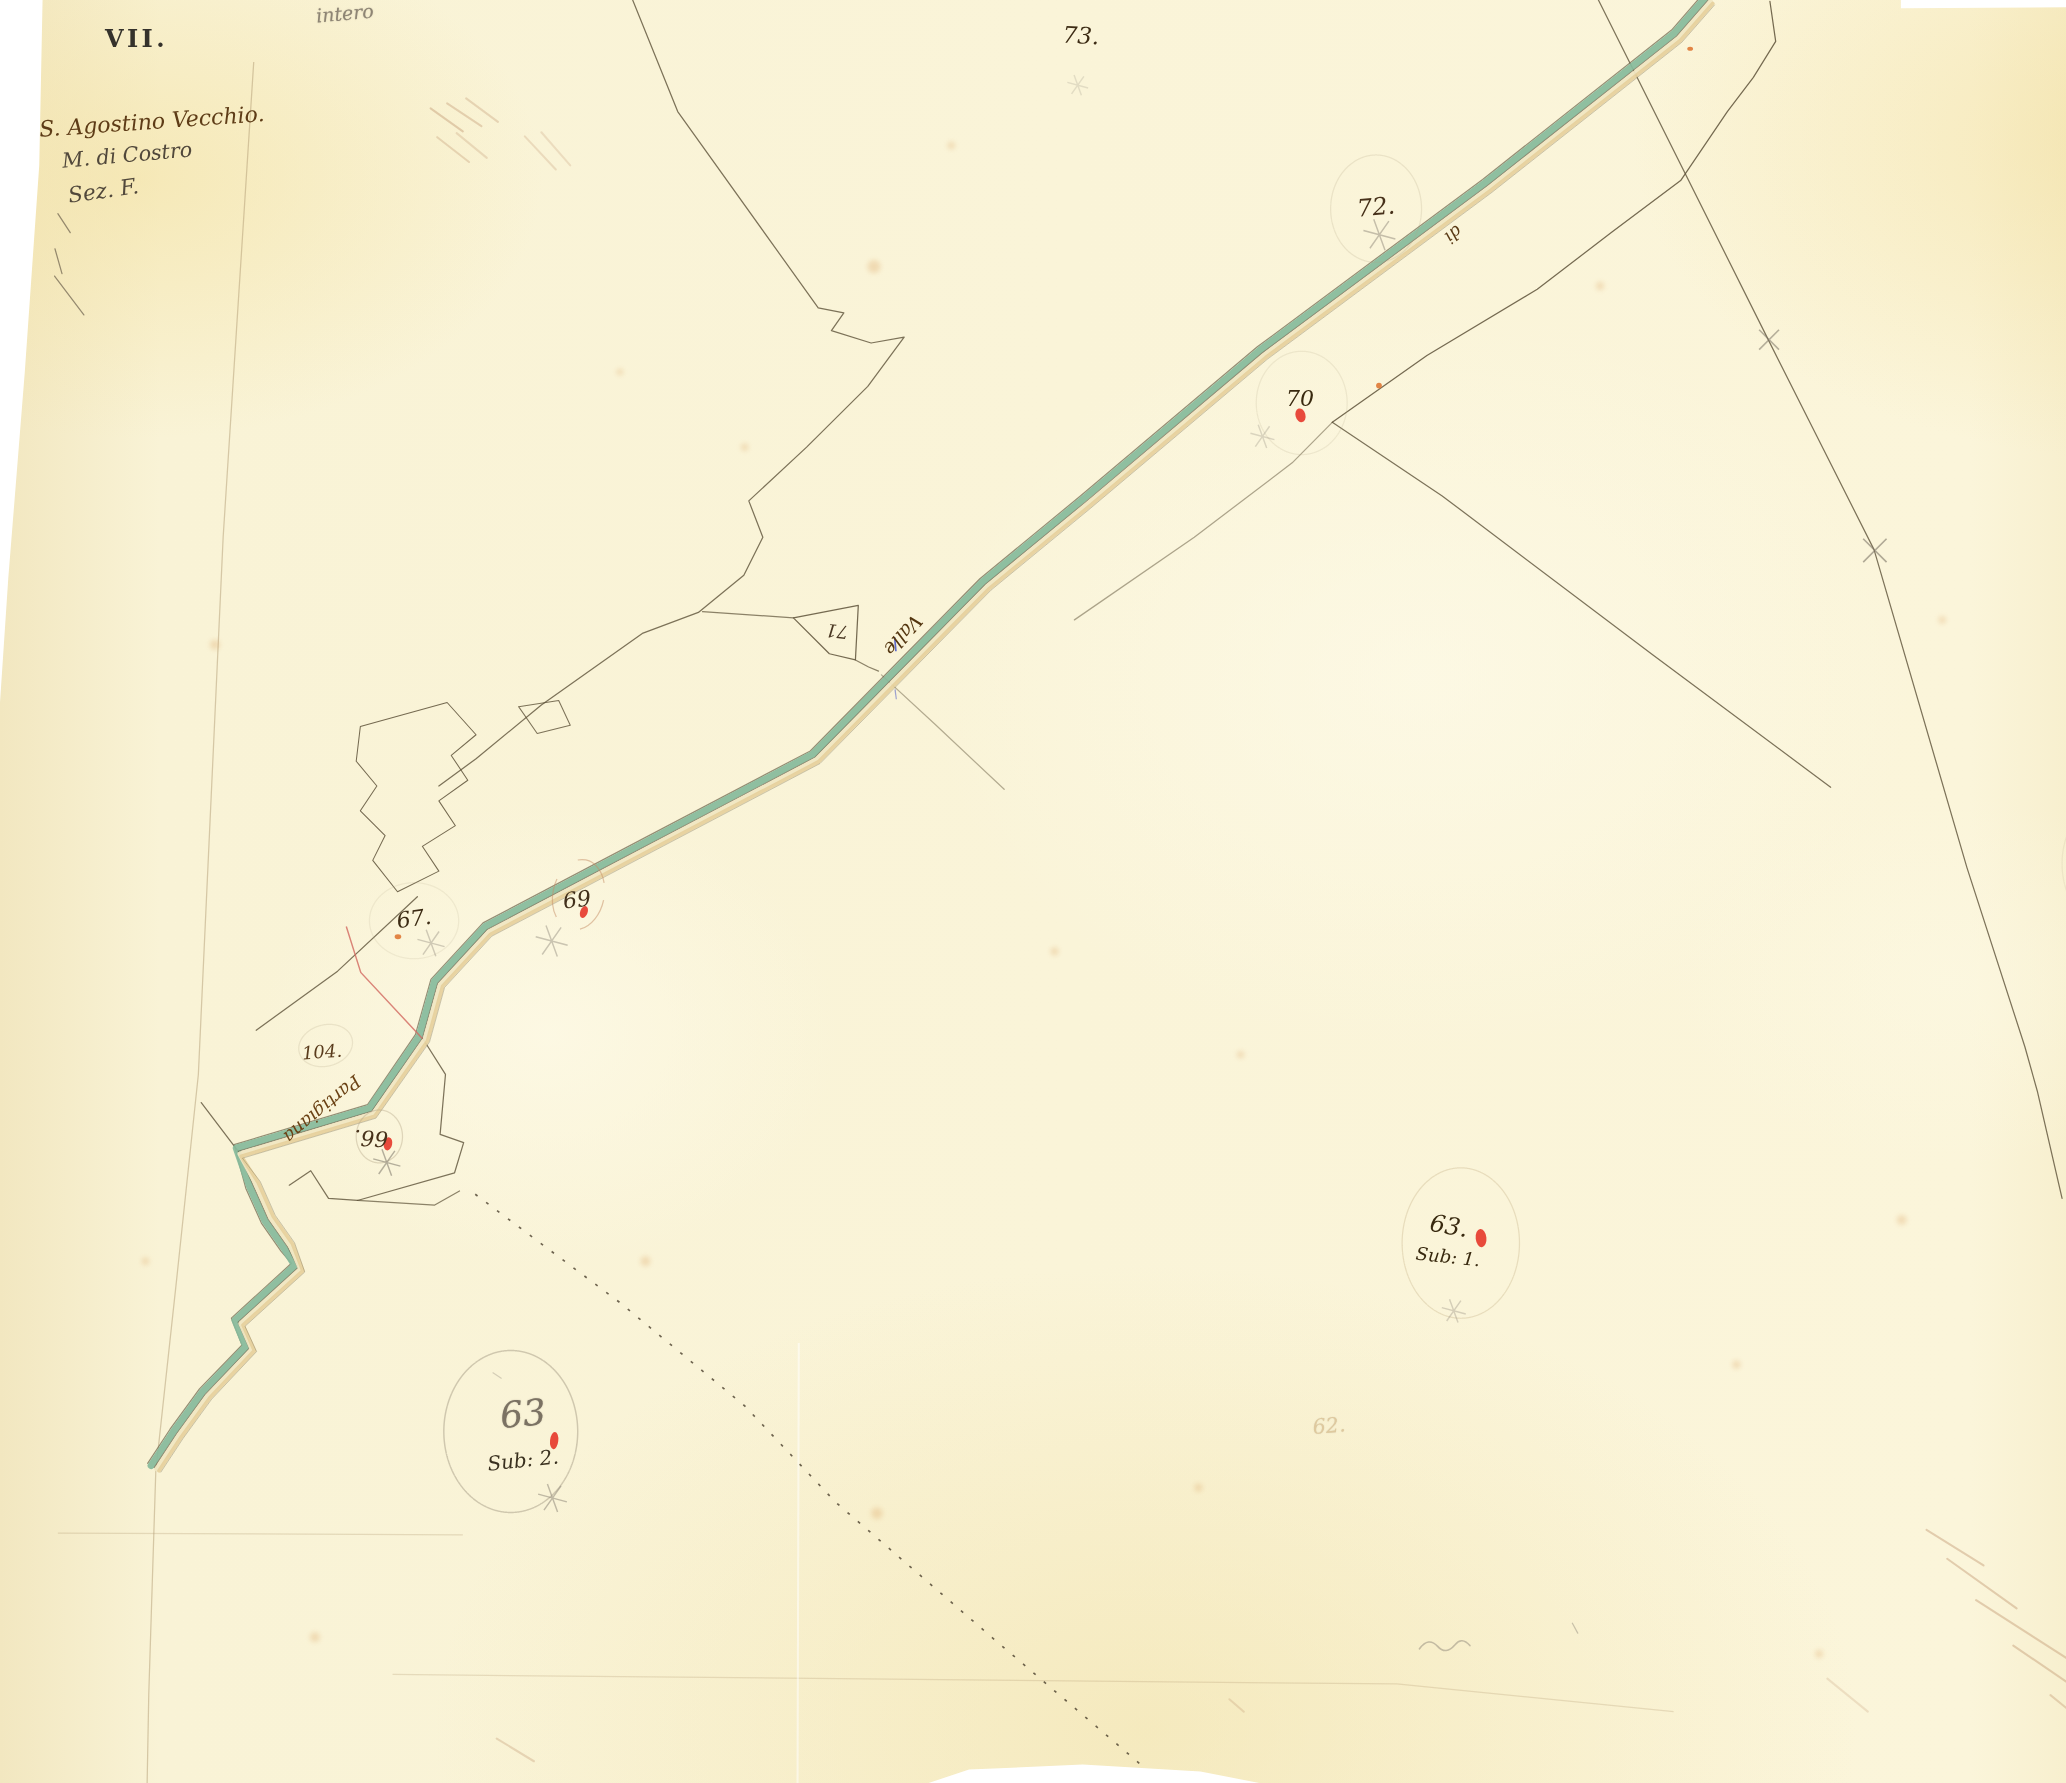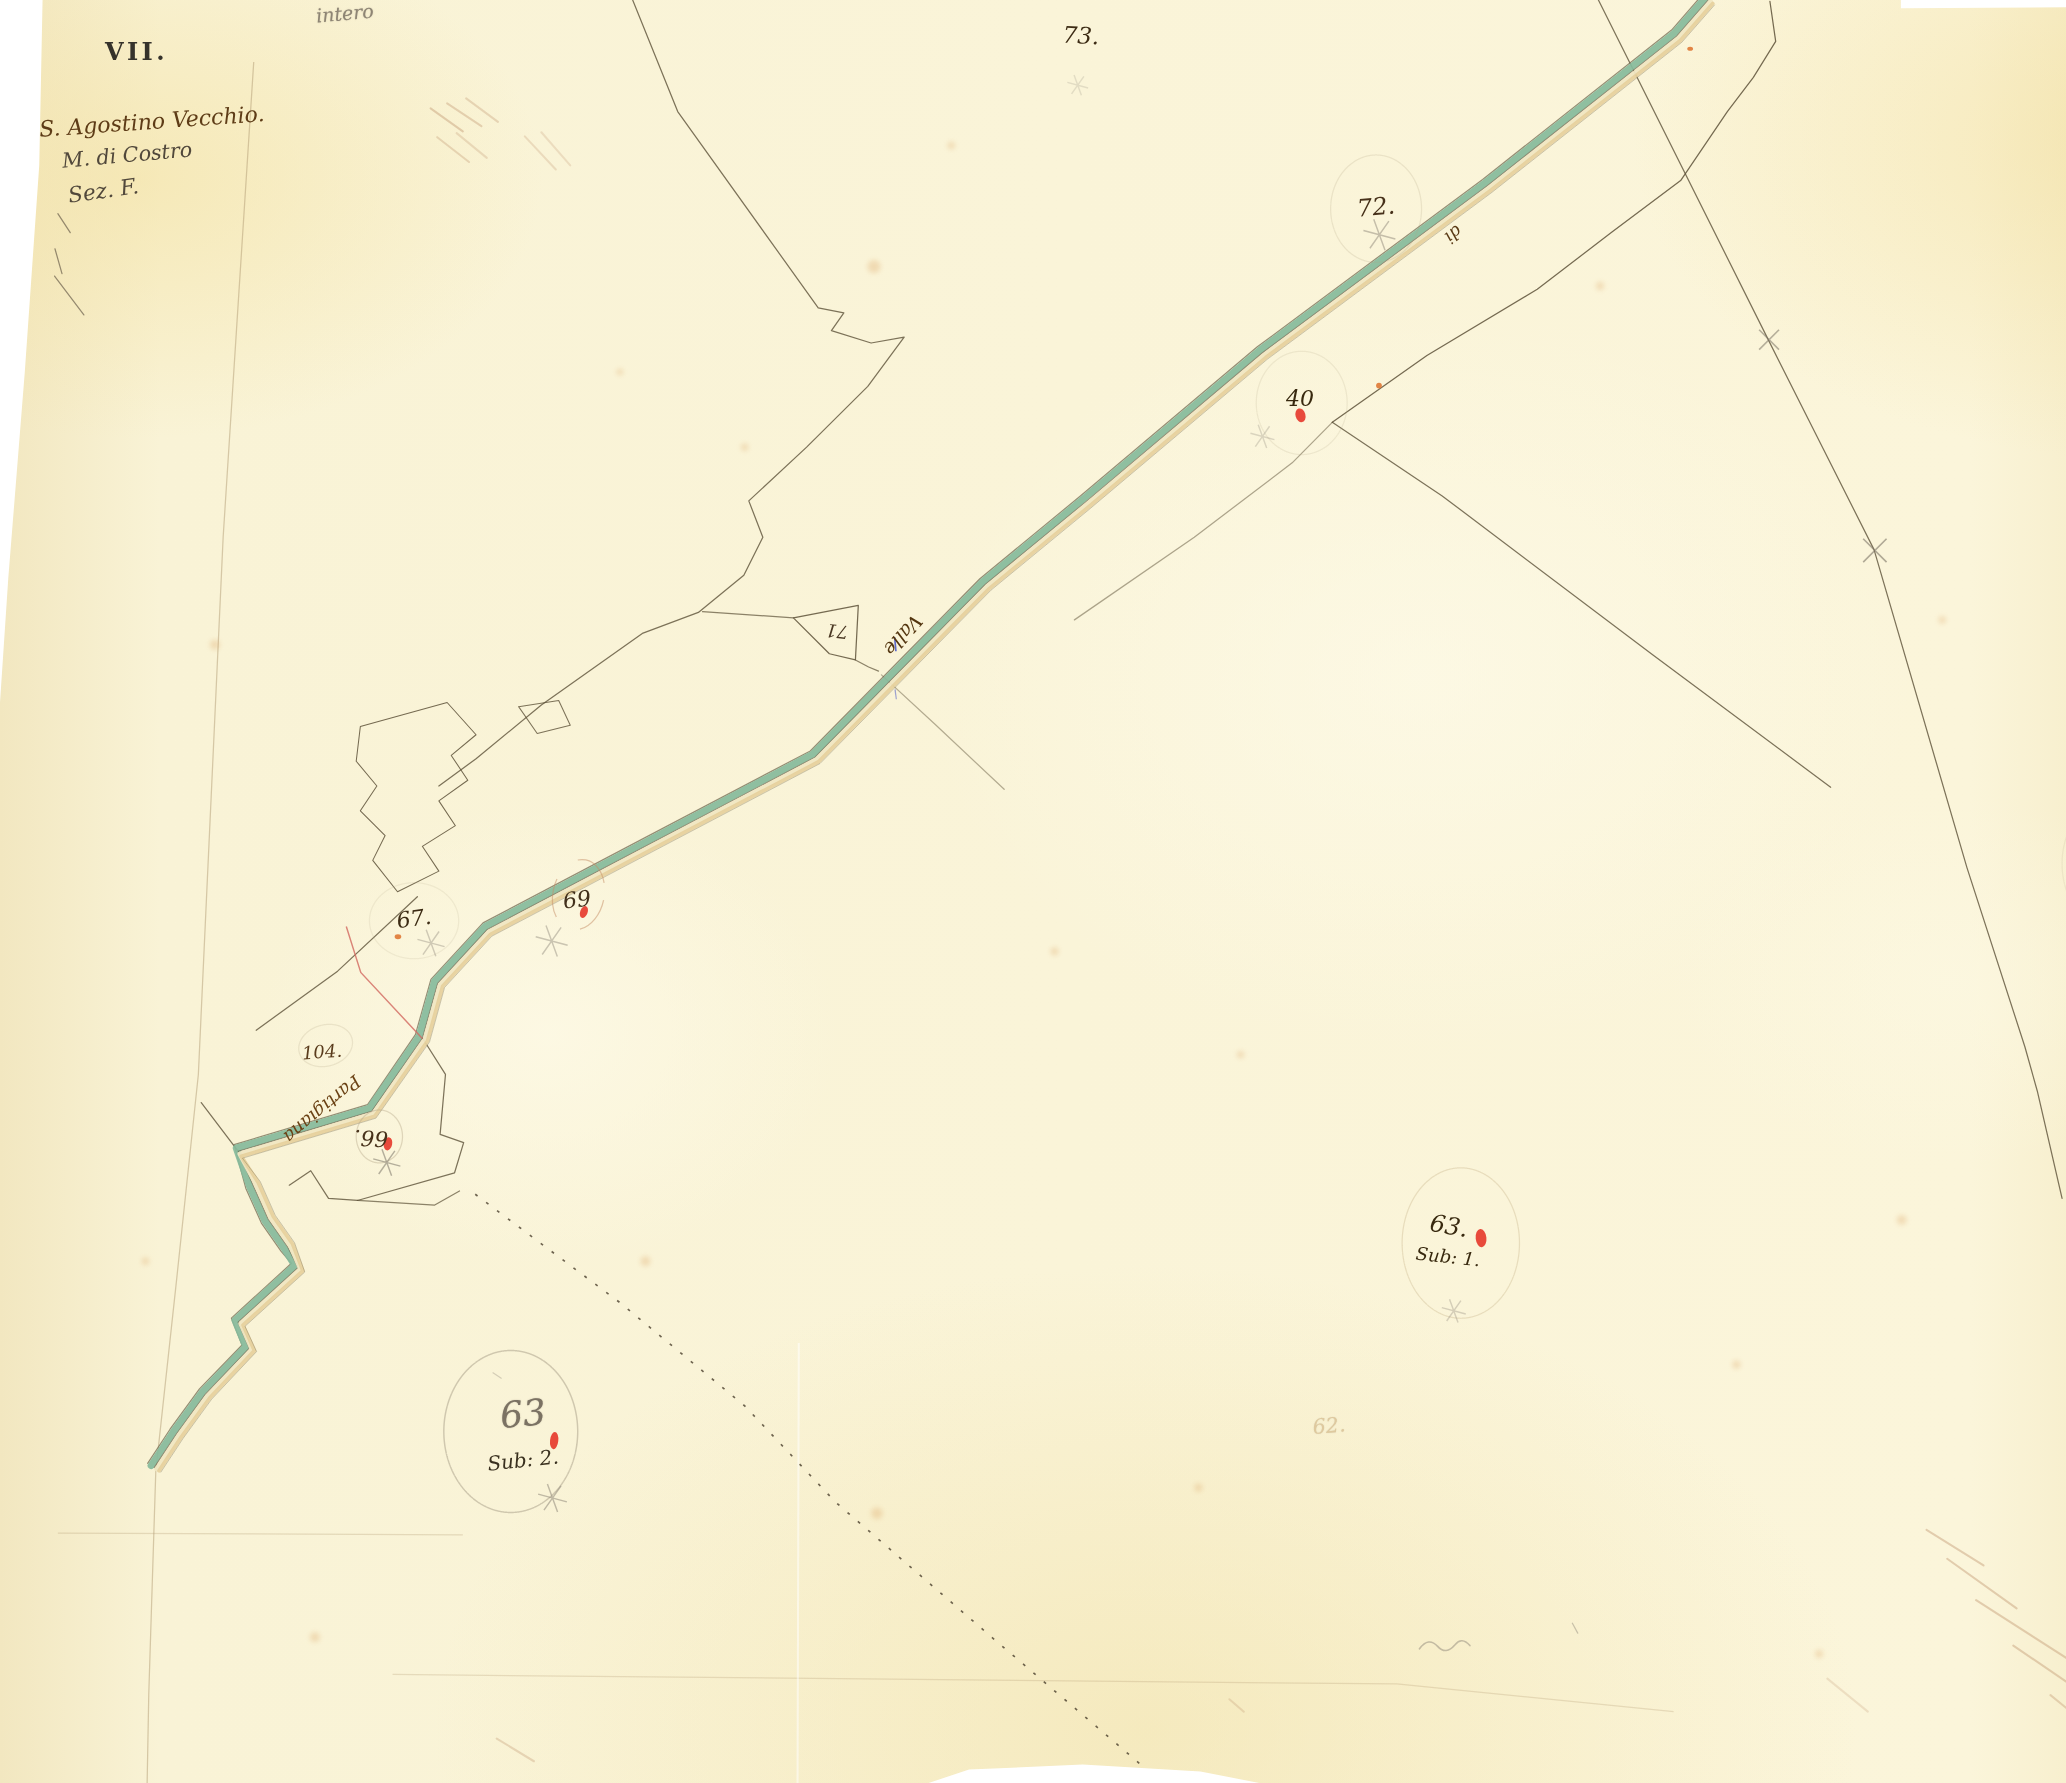--- a/index.html
+++ b/index.html
@@ -13,21 +13,21 @@
       radial-gradient(661px 496px at 62% 38%, rgba(253,250,232,.7), rgba(253,250,232,0) 75%),
       radial-gradient(372px 248px at 85% 55%, rgba(252,248,226,.6), rgba(252,248,226,0) 75%),
       linear-gradient(90deg,#f2e7c0 0%,#f9f3d6 7%,#fbf5da 86%,#efe2b4 100%);
     font-family:"DejaVu Serif", serif;}
   #map-svg{position:absolute;left:0;top:0;}
   #labels{position:absolute;left:0;top:0;width:100%;height:100%;}
   .lbl{position:absolute;font-family:"DejaVu Serif",serif;font-style:italic;white-space:nowrap;
        transform-origin:center;line-height:1;}
   .lbl.pencil{text-shadow:0 0 1.2px rgba(120,112,96,.55);}
   .hdr{position:absolute;font-family:"DejaVu Serif",serif;white-space:nowrap;line-height:1;transform-origin:center;}
-  #lbl-sheet-number{left:105px;top:40px;font-size:24px;font-weight:bold;letter-spacing:.14em;color:#35322b;}
+  #lbl-sheet-number{left:105px;top:27px;font-size:24px;font-weight:bold;letter-spacing:.14em;color:#35322b;}
   #lbl-sheet-title{left:39px;top:111px;font-size:22px;font-style:italic;color:#5e3c17;transform:rotate(-4deg);}
   #lbl-annot-1{left:62px;top:145px;font-size:20.7px;font-style:italic;color:#51483b;transform:rotate(-5deg);}
   #lbl-annot-2{left:68px;top:180px;font-size:21.5px;font-style:italic;color:#51483b;transform:rotate(-8deg);}
   #lbl-pencil-note{left:316px;top:4.1px;font-size:19px;font-style:italic;color:#8e8574;transform:rotate(-5deg);
        text-shadow:0 0 1.2px rgba(130,122,106,.5);}
 </style>
 </head>
 <body>
 
 <div id="stage">
@@ -153,21 +153,21 @@
     </svg>
 
   <div id="labels">
     <div class="hdr" id="lbl-sheet-number">VII.</div>
     <div class="hdr" id="lbl-sheet-title">S. Agostino Vecchio.</div>
     <div class="hdr" id="lbl-annot-1">M. di Costro</div>
     <div class="hdr" id="lbl-annot-2">Sez. F.</div>
     <div class="hdr" id="lbl-pencil-note">intero</div>
   <div class="lbl" style="left: 1081px; top: 36px; font-size: 23px; color: rgb(60, 43, 20); transform: translate(-50%, -50%) rotate(3deg);">73.</div>
       <div class="lbl" style="left: 1376px; top: 207px; font-size: 24px; color: rgb(71, 49, 26); transform: translate(-50%, -50%) rotate(-5deg);">72.</div>
-      <div class="lbl" style="left: 1300px; top: 399px; font-size: 22px; color: rgb(56, 41, 15); transform: translate(-50%, -50%) rotate(0deg);">40</div>
+      <div class="lbl" style="left: 1300px; top: 399px; font-size: 22px; color: rgb(56, 41, 15); transform: translate(-50%, -50%) rotate(0deg);">70</div>
       <div class="lbl" style="left: 837px; top: 631px; font-size: 18px; color: rgb(74, 56, 35); transform: translate(-50%, -50%) rotate(186deg);">71</div>
       <div class="lbl" style="left: 1449px; top: 1226px; font-size: 24px; color: rgb(56, 41, 15); transform: translate(-50%, -50%) rotate(10deg);">63.</div>
       <div class="lbl" style="left: 1448px; top: 1257px; font-size: 18px; color: rgb(56, 41, 15); transform: translate(-50%, -50%) rotate(6deg);">Sub: 1.</div>
       <div class="lbl pencil" style="left: 523px; top: 1414px; font-size: 36px; color: rgb(123, 114, 99); transform: translate(-50%, -50%) rotate(-5deg);">63</div>
       <div class="lbl" style="left: 523px; top: 1460px; font-size: 20px; color: rgb(57, 48, 31); transform: translate(-50%, -50%) rotate(-6deg);">Sub: 2.</div>
       <div class="lbl" style="left: 414px; top: 919px; font-size: 22px; color: rgb(60, 43, 20); transform: translate(-50%, -50%) rotate(-8deg);">67.</div>
       <div class="lbl" style="left: 577px; top: 900px; font-size: 22px; color: rgb(66, 48, 28); transform: translate(-50%, -50%) rotate(-6deg);">69</div>
       <div class="lbl" style="left: 322px; top: 1052px; font-size: 18px; color: rgb(90, 60, 29); transform: translate(-50%, -50%) rotate(-4deg);">104.</div>
       <div class="lbl" style="left: 371px; top: 1138px; font-size: 21.5px; color: rgb(71, 49, 26); transform: translate(-50%, -50%) rotate(183deg);">66.</div>
       <div class="lbl" style="left: 903px; top: 635px; font-size: 19px; color: rgb(83, 53, 15); transform: translate(-50%, -50%) rotate(132deg);">Valle</div>

